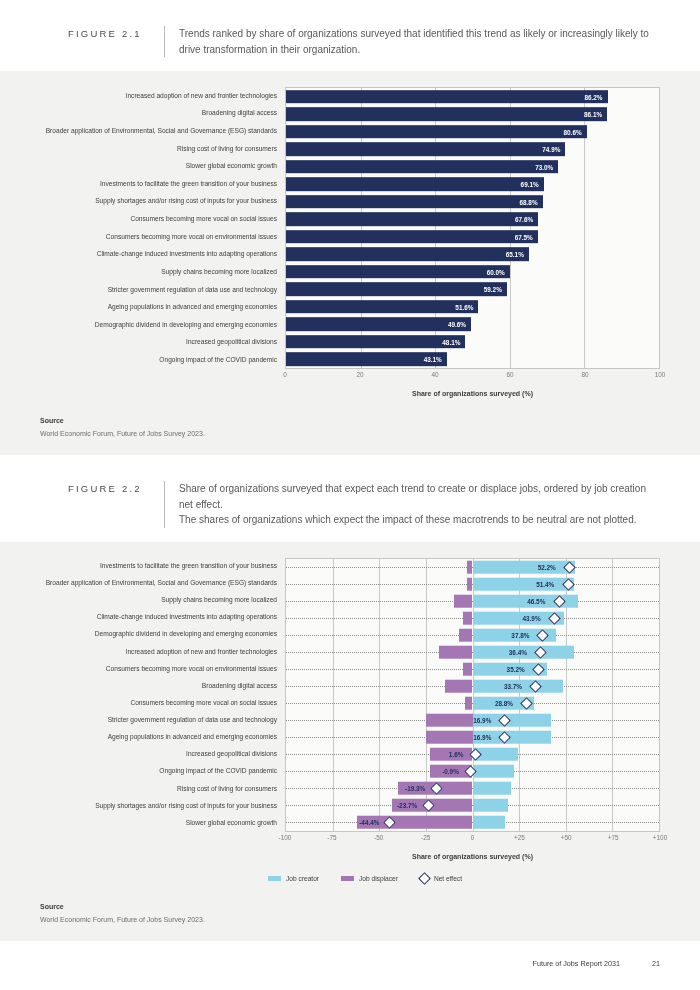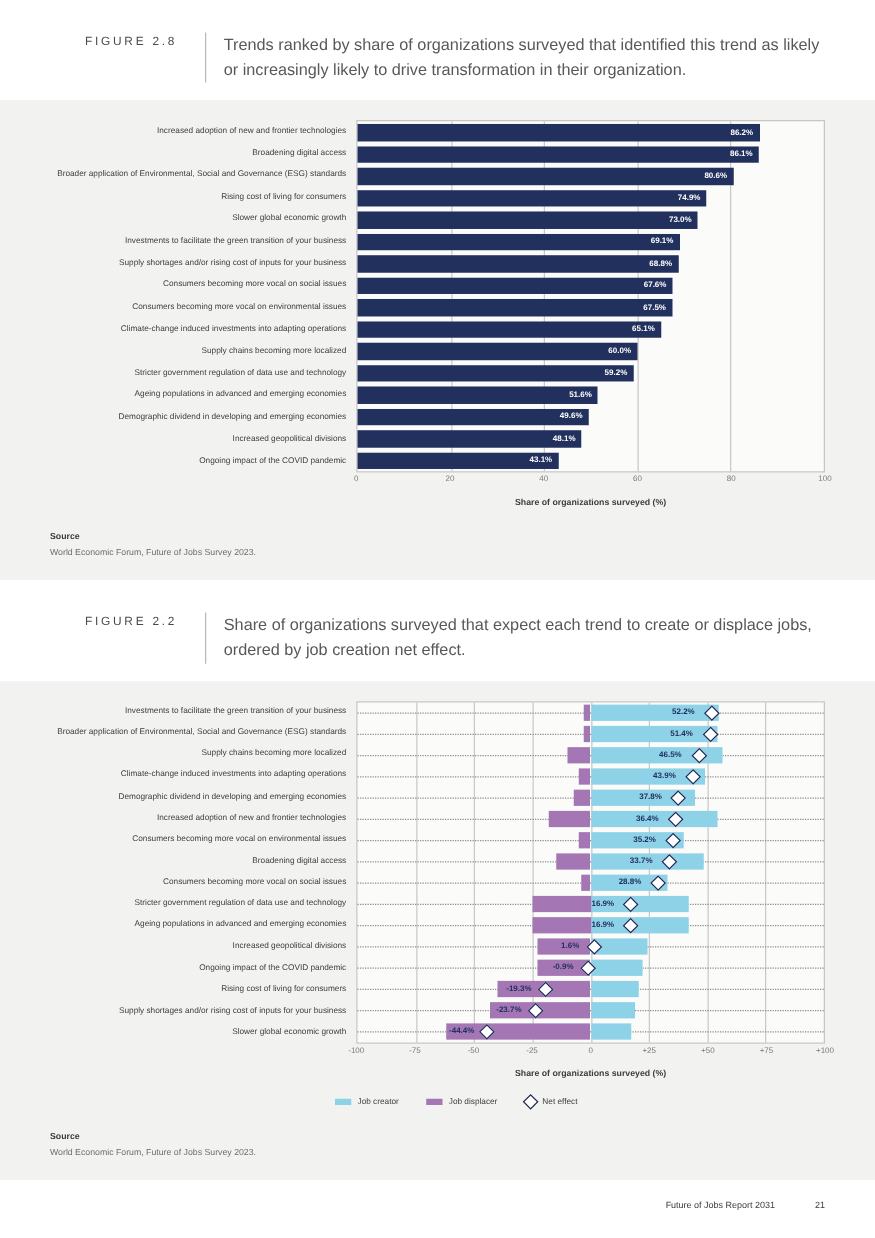--- a/index.html
+++ b/index.html
@@ -37,21 +37,21 @@
   }
   .fig-text{flex:1;}
   .fig-title{
     font-size:11.5px;
     font-weight:bold;
     color:#1b1b1b;
     margin-bottom:6px;
     letter-spacing:.1px;
   }
   .fig-sub{
-    font-size:13px;
+    font-size:10px;
     color:#58585a;
     line-height:1.55;
   }
 
   
   .chart-block{
     background:#f2f2f0;
     padding:16px 40px 10px 30px;
   }
   .chart-area{
@@ -174,21 +174,21 @@
     font-size:7.2px;color:#3b3b3b;
   }
   .footer .pg{margin-left:32px;}
 </style>
 </head>
 <body>
 
 <div class="page">
 
   <div class="fig-header">
-    <div class="fig-num">FIGURE 2.8</div>
+    <div class="fig-num">FIGURE 2.1</div>
     <div class="fig-divider"></div>
     <div class="fig-text">
       <div class="fig-sub">Trends ranked by share of organizations surveyed that identified this trend as likely or increasingly likely to drive transformation in their organization.</div>
     </div>
   </div>
 
   <div class="chart-block">
     <div class="chart-area" style="height:282px;">
       <div class="cat-col" id="f1-cats">
           <div class="cat-row">Increased adoption of new and frontier technologies</div>
@@ -318,20 +318,21 @@
   <div class="source">
     <div class="source-label">Source</div>
     <div class="source-text">World Economic Forum, Future of Jobs Survey 2023.</div>
   </div>
 
   <div class="fig-header">
     <div class="fig-num">FIGURE 2.2</div>
     <div class="fig-divider"></div>
     <div class="fig-text">
       <div class="fig-sub">Share of organizations surveyed that expect each trend to create or displace jobs, ordered by job creation net effect.</div>
+      <div class="fig-sub">The shares of organizations which expect the impact of these macrotrends to be neutral are not plotted.</div>
     </div>
   </div>
 
   <div class="chart-block">
     <div class="chart-area" style="height:274px;">
       <div class="cat-col" id="f2-cats">
           <div class="cat-row">Investments to facilitate the green transition of your business</div>
           <div class="cat-row">Broader application of Environmental, Social and Governance (ESG) standards</div>
           <div class="cat-row">Supply chains becoming more localized</div>
           <div class="cat-row">Climate-change induced investments into adapting operations</div>

